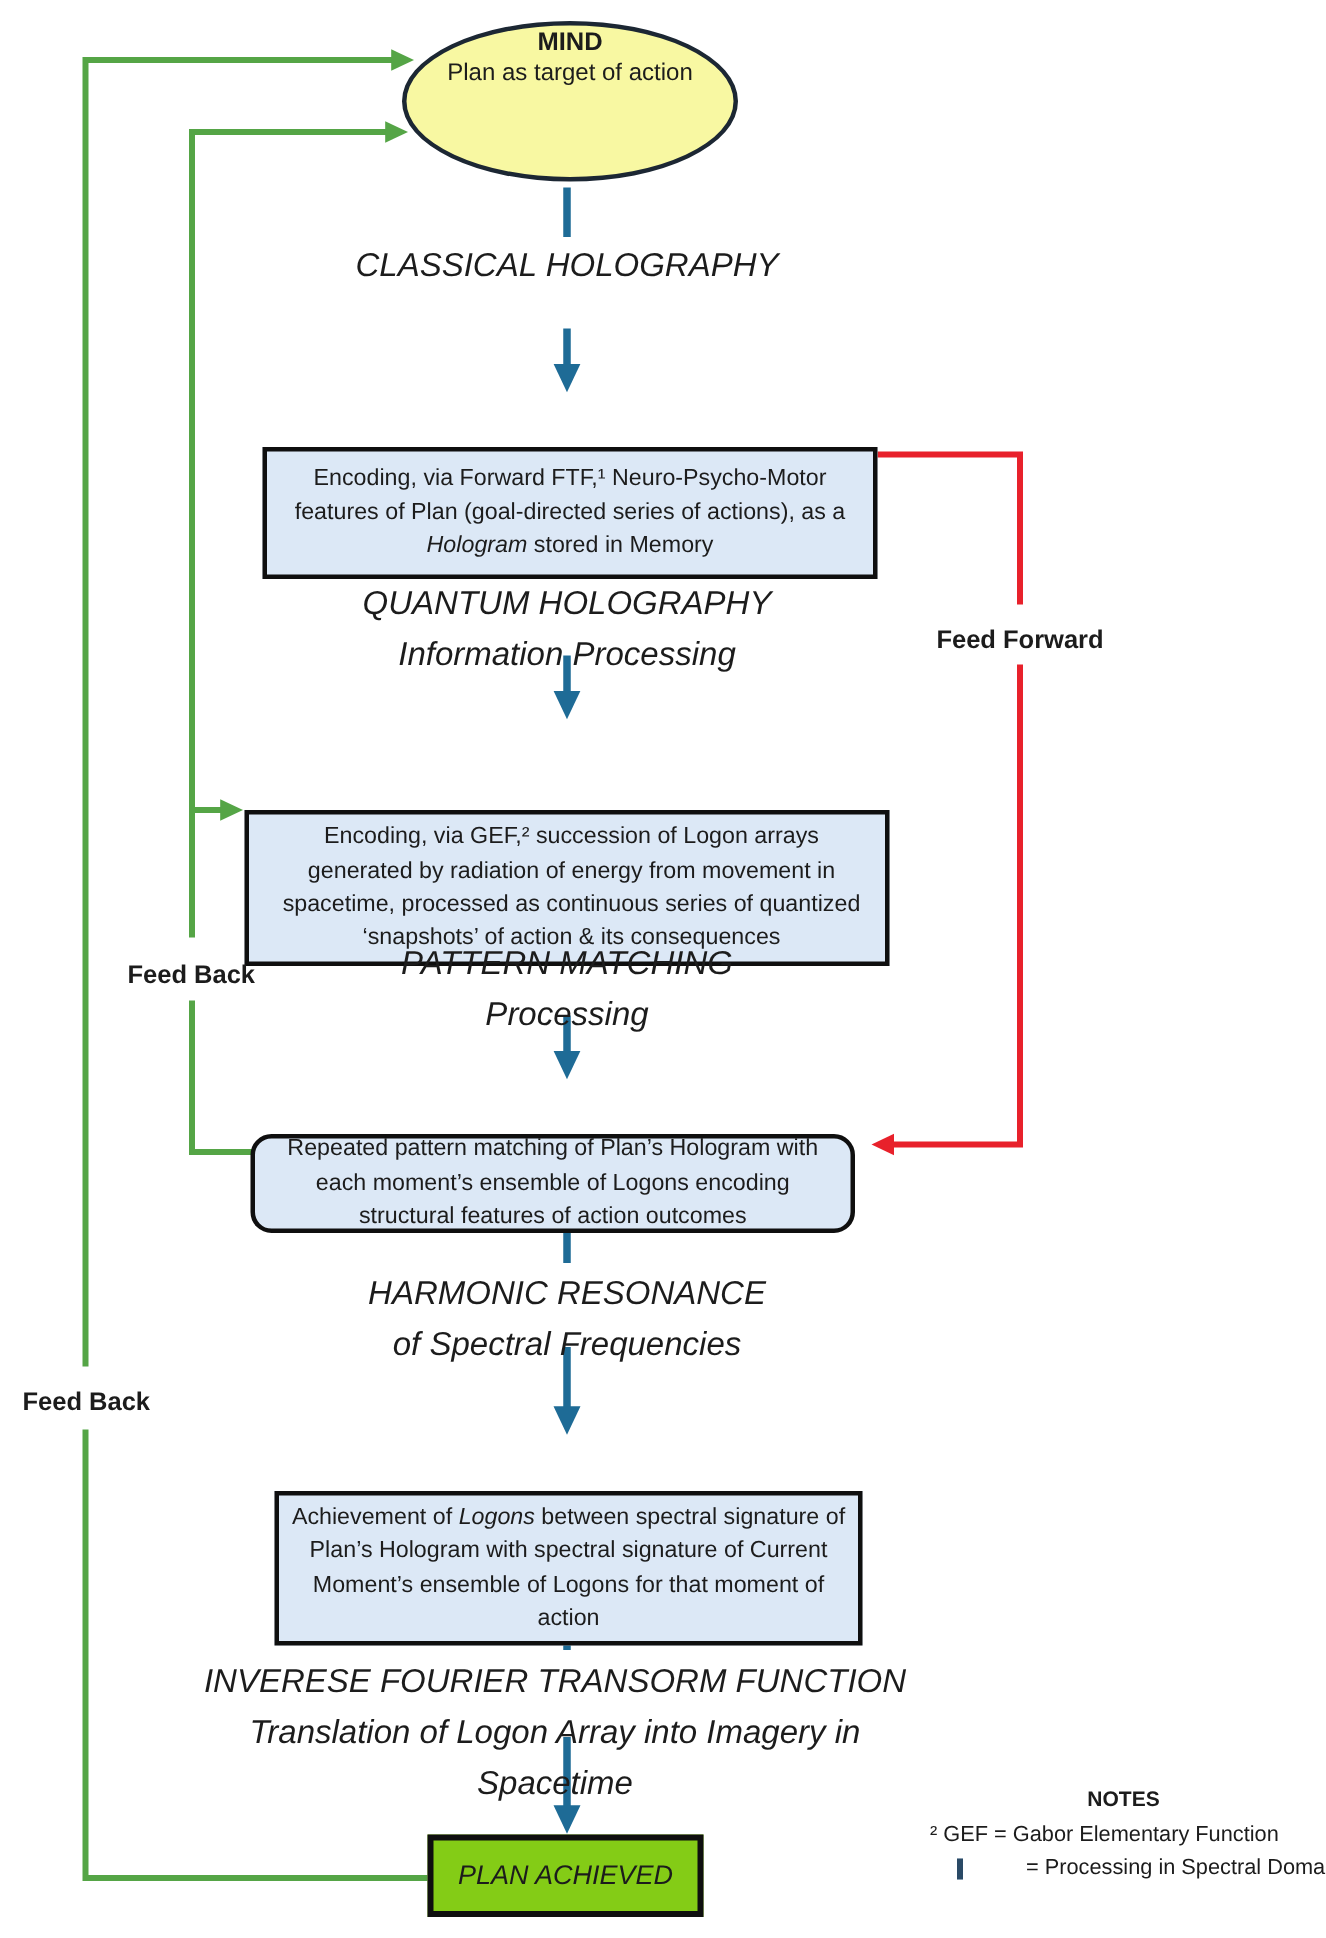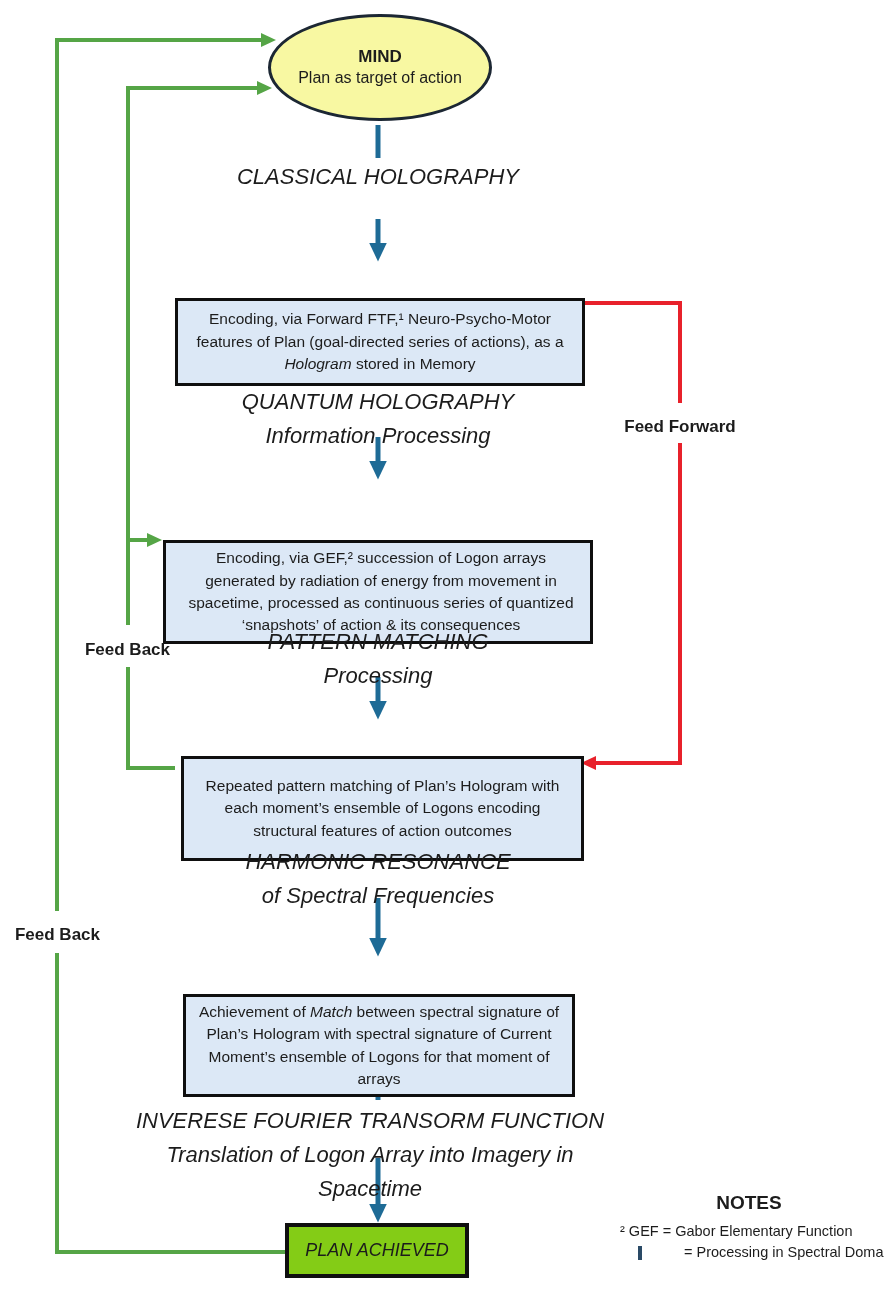--- a/index.html
+++ b/index.html
@@ -22,21 +22,21 @@
   #wires{position:absolute;left:0;top:0;width:884px;height:1292px;}
   .cblue{stroke:var(--arrow-blue);stroke-width:5;fill:none;}
   .cgreen{stroke:var(--feedback-green);stroke-width:4;fill:none;}
   .cred{stroke:var(--feedforward-red);stroke-width:4;fill:none;}
   #mb path{fill:var(--arrow-blue);}
   #mg path{fill:var(--feedback-green);}
   #mr path{fill:var(--feedforward-red);}
   .ellipse{
     position:absolute;left:268px;top:14px;width:224px;height:107px;
     background:var(--ellipse-fill);border:3.5px solid var(--ellipse-border);border-radius:50%;
-    display:flex;flex-direction:column;align-items:center;justify-content:center;
+    display:flex;flex-direction:column;align-items:center;justify-content:flex-start;
     box-sizing:border-box;text-align:center;
   }
   .ellipse .t{font-weight:bold;font-size:17px;line-height:1.3;}
   .ellipse .s{font-size:16px;line-height:1.3;width:170px;}
   .slabel{
     position:absolute;text-align:center;font-style:italic;font-size:22px;line-height:1.55;
   }
   .pbox{
     position:absolute;background:var(--box-fill);border:3px solid var(--box-border);
     display:flex;align-items:center;justify-content:center;text-align:center;
@@ -46,21 +46,21 @@
   .finalbox{
     position:absolute;left:285px;top:1223px;width:184px;height:55px;
     background:#84cc16;border:4px solid var(--box-border);
     display:flex;align-items:center;justify-content:center;
     font-style:italic;font-size:18px;box-sizing:border-box;
   }
   .feed{
     position:absolute;font-weight:bold;font-size:17px;text-align:center;white-space:nowrap;
   }
   .notes{position:absolute;left:620px;top:1189px;width:258px;font-size:14.5px;line-height:1.5;}
-  .notes .ttl{font-weight:bold;font-size:19px;text-align:center;margin-bottom:3px;}
+  .notes .ttl{font-weight:bold;font-size:14px;text-align:center;margin-bottom:3px;}
   .notes .row{white-space:nowrap;}
   .notes .row.ind{margin-left:18px;display:flex;align-items:center;gap:36px;}
   .swatch{
     display:inline-block;width:14px;height:14px;background:var(--swatch-fill);
     border:2px solid var(--swatch-border);margin-right:6px;box-sizing:border-box;
   }
 </style>
 </head>
 <body>
 
@@ -120,31 +120,31 @@
     <div>Information Processing</div>
   </div>
   <div class="pbox" style="left:163px;top:504px;width:430px;height:104px;padding-left:14px;">
     <div>Encoding, via GEF,² succession of Logon arrays generated by radiation of energy from movement in spacetime, processed as continuous series of quantized ‘snapshots’ of action &amp; its consequences</div>
   </div>
 
   <div class="slabel" style="left:197px;top:625px;width:362px;">
     <div>PATTERN MATCHING</div>
     <div>Processing</div>
   </div>
-  <div class="pbox" style="left:181px;top:720px;width:403px;height:105px;">
+  <div class="pbox" style="left:167px;top:720px;width:403px;height:66px;border-radius:14px;">
     <div>Repeated pattern matching of Plan’s Hologram with each moment’s ensemble of Logons encoding structural features of action outcomes</div>
   </div>
 
   <div class="slabel" style="left:197px;top:845px;width:362px;">
     <div>HARMONIC RESONANCE</div>
     <div>of Spectral Frequencies</div>
   </div>
   <div class="pbox" style="left:183px;top:958px;width:392px;height:103px;">
     <div>
-      <span>Achievement of </span><span class="it">Match</span><span> between spectral signature of Plan’s Hologram with spectral signature of Current Moment’s ensemble of Logons for that moment of arrays</span>
+      <span>Achievement of </span><span class="it">Logons</span><span> between spectral signature of Plan’s Hologram with spectral signature of Current Moment’s ensemble of Logons for that moment of action</span>
     </div>
   </div>
 
   <div class="slabel" style="left:130px;top:1104px;width:480px;">
     <div>INVERESE FOURIER TRANSORM FUNCTION</div>
     <div>Translation of Logon Array into Imagery in Spacetime</div>
   </div>
   <div class="finalbox">
     <span>PLAN ACHIEVED</span>
   </div>

